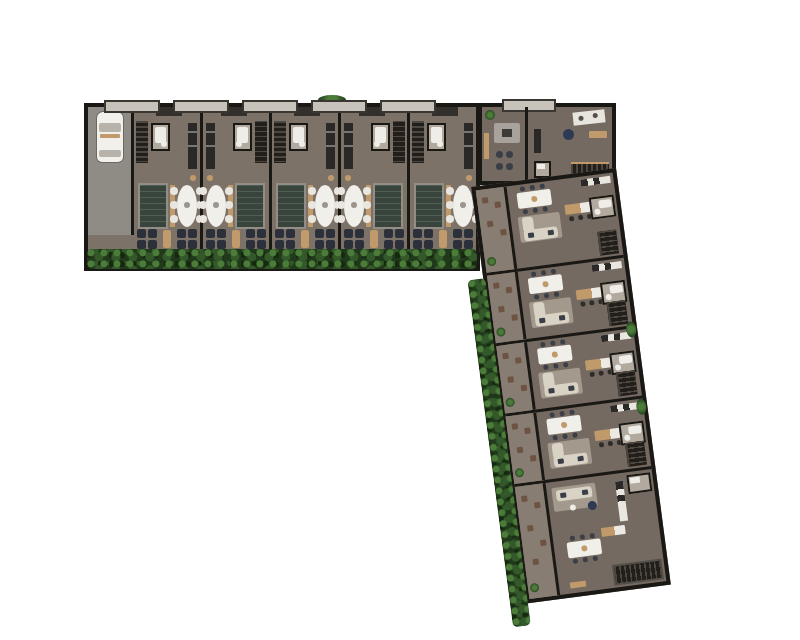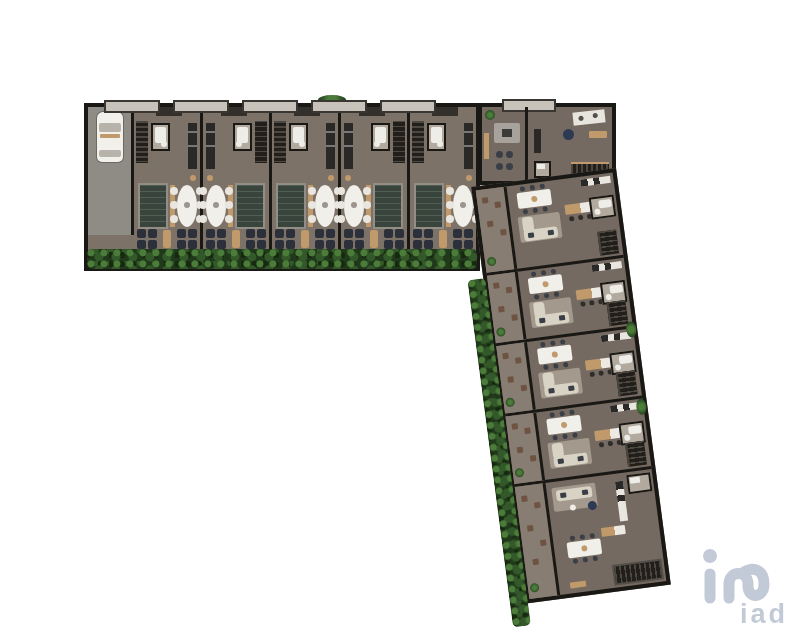--- a/index.html
+++ b/index.html
@@ -555,24 +555,14 @@
     <div class="side-t"></div>
     <div class="stairs-e"></div>
   </div>
 </div>
     <div class="tuft tuft-r1"></div>
     <div class="tuft tuft-r2"></div>
   </div>
 
   <div class="tuft tuft-top"></div>
 
-  <div class="iad-logo" style="color: rgb(195, 202, 215);">
-    <svg width="96" height="60" viewBox="0 0 96 60">
-      <g fill="none" stroke="currentColor" stroke-width="11" stroke-linecap="round">
-        <path d="M14 54 L14 30"></path>
-        <path d="M33 54 V40 C33 26 52 26 52 40 V42 C52 55 68 55 68 40 C68 26 58 22 48 28"></path>
-      </g>
-      <circle cx="14" cy="12" r="7" fill="currentColor"></circle>
-    </svg>
-    <div class="iad-word" style="color: rgb(195, 202, 215);">iad</div>
-  </div>
 
 </div>
 
 </body></html>

